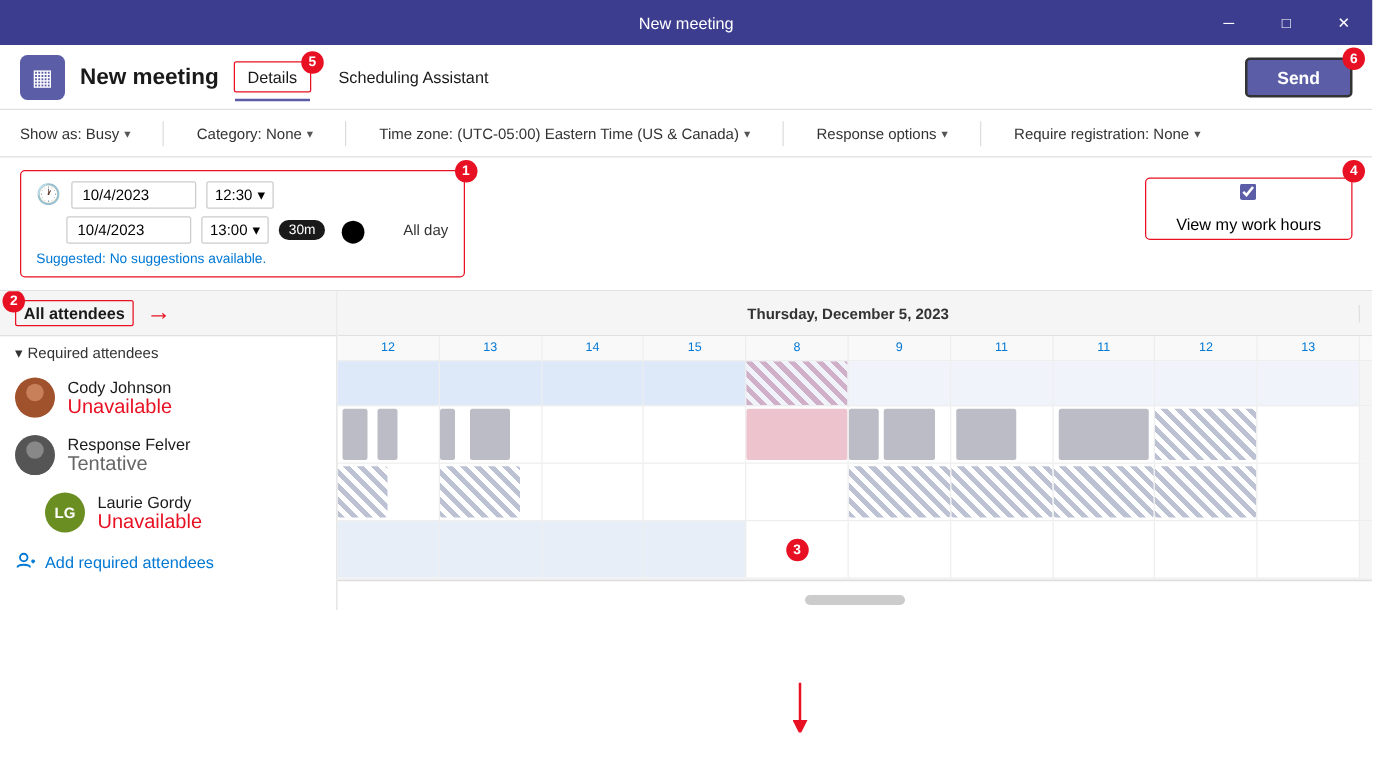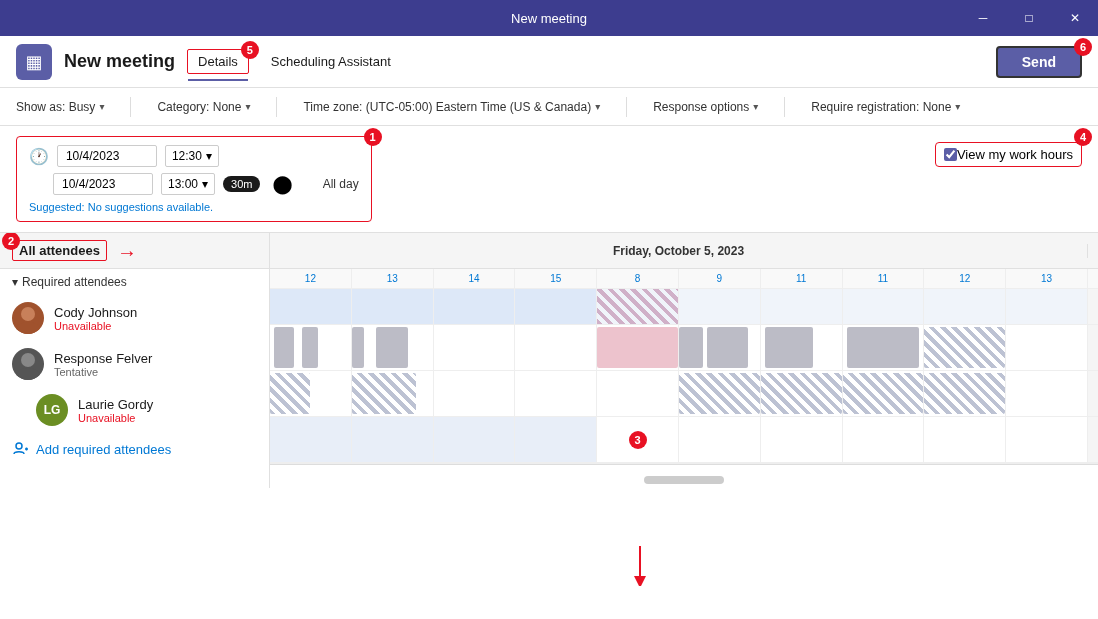--- a/index.html
+++ b/index.html
@@ -189,25 +189,26 @@
       font-size: 11px;
     }
     .allday-text { font-size: 12px; color: #333; margin-left: 18px; }
     .clock-icon { color: #555; font-size: 16px; }
 
     
     .work-hours-area {
       margin-left: auto;
       display: flex;
       align-items: center;
-      gap: 0;
+      gap: 12px;
       border: 1.5px solid #e81123;
       border-radius: 4px;
-      padding: 4px 8px;
+      padding: 4px 24px;
       align-self: center;
+      flex-direction: column;
     }
     .work-hours-area input[type=checkbox] { accent-color: #5b5ea6; }
 
     
     .calendar-section {
       display: flex;
       flex: 1;
       overflow: hidden;
     }
     .attendees-panel {
@@ -351,21 +352,21 @@
       align-items: center;
       justify-content: center;
       font-size: 12px;
       font-weight: 700;
       color: #fff;
       flex-shrink: 0;
       overflow: hidden;
     }
     .attendee-info { display: flex; flex-direction: column; }
     .attendee-name { font-size: 13px; font-weight: 500; color: #1a1a1a; }
-    .attendee-status { font-size: 11px; }
+    .attendee-status { font-size: 16px; }
     .status-unavailable { color: #e81123; }
     .status-tentative { color: #666; }
     .add-attendee {
       display: flex;
       align-items: center;
       gap: 8px;
       padding: 8px 12px;
       color: #0078d4;
       font-size: 13px;
       cursor: pointer;
@@ -559,21 +560,21 @@
       </svg>
       <span>Add required attendees</span>
     </div>
 
   </div>
 
   <div class="calendar-grid" style="overflow:hidden;">
 
     <div class="calendar-days-header">
       <div class="day-label-block">
-        <span>Friday, October 5, 2023</span>
+        <span>Thursday, December 5, 2023</span>
       </div>
       <div class="scrollbar-placeholder"></div>
     </div>
 
     <div class="hours-row">
       <div class="hour-cell">12</div>
       <div class="hour-cell">13</div>
       <div class="hour-cell">14</div>
       <div class="hour-cell">15</div>
       <div class="hour-cell">8</div>

